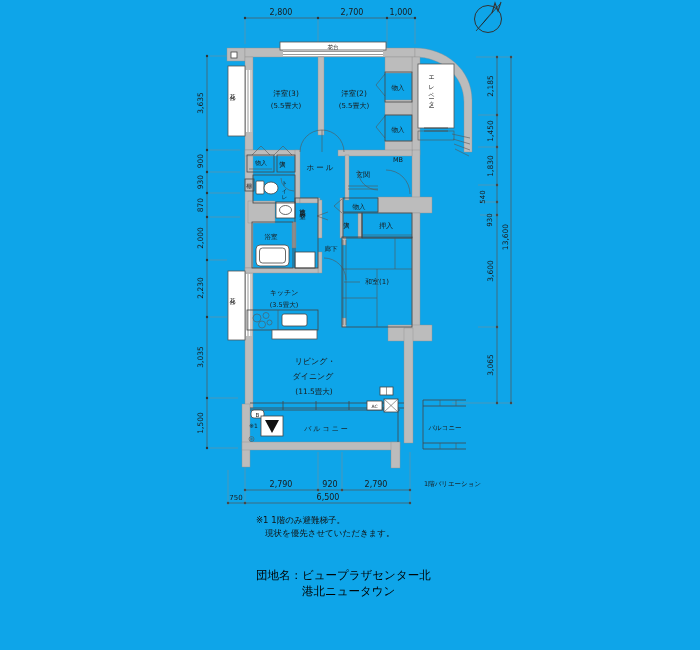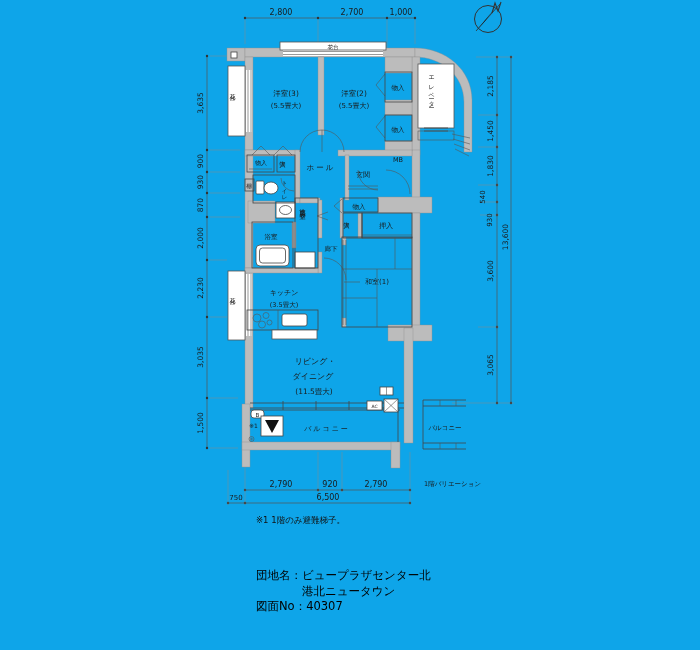--- a/index.html
+++ b/index.html
@@ -344,29 +344,26 @@
     <line class="thin2" x1="456" y1="400" x2="456" y2="406"></line>
     <line class="thin2" x1="440" y1="443" x2="440" y2="449"></line>
     <line class="thin2" x1="456" y1="443" x2="456" y2="449"></line>
     <text x="445" y="430" font-size="6.5" text-anchor="middle">バルコニー</text>
   </g>
 </svg>
 
   
   <div class="notes">
     <div>※1 1階のみ避難梯子。</div>
+    <div class="indent">現状を優先させていただきます。</div>
   </div>
 
   
   <div class="info">
     <div class="row">
       <span class="lbl">団地名：</span>
       <span>
         <div>ビュープラザセンター北</div>
         <div>港北ニュータウン</div>
       </span>
     </div>
-    <div class="row">
-      <span class="lbl">図面No：</span>
-      <span>40307</span>
-    </div>
   </div>
 </div>
 
 </body></html>

